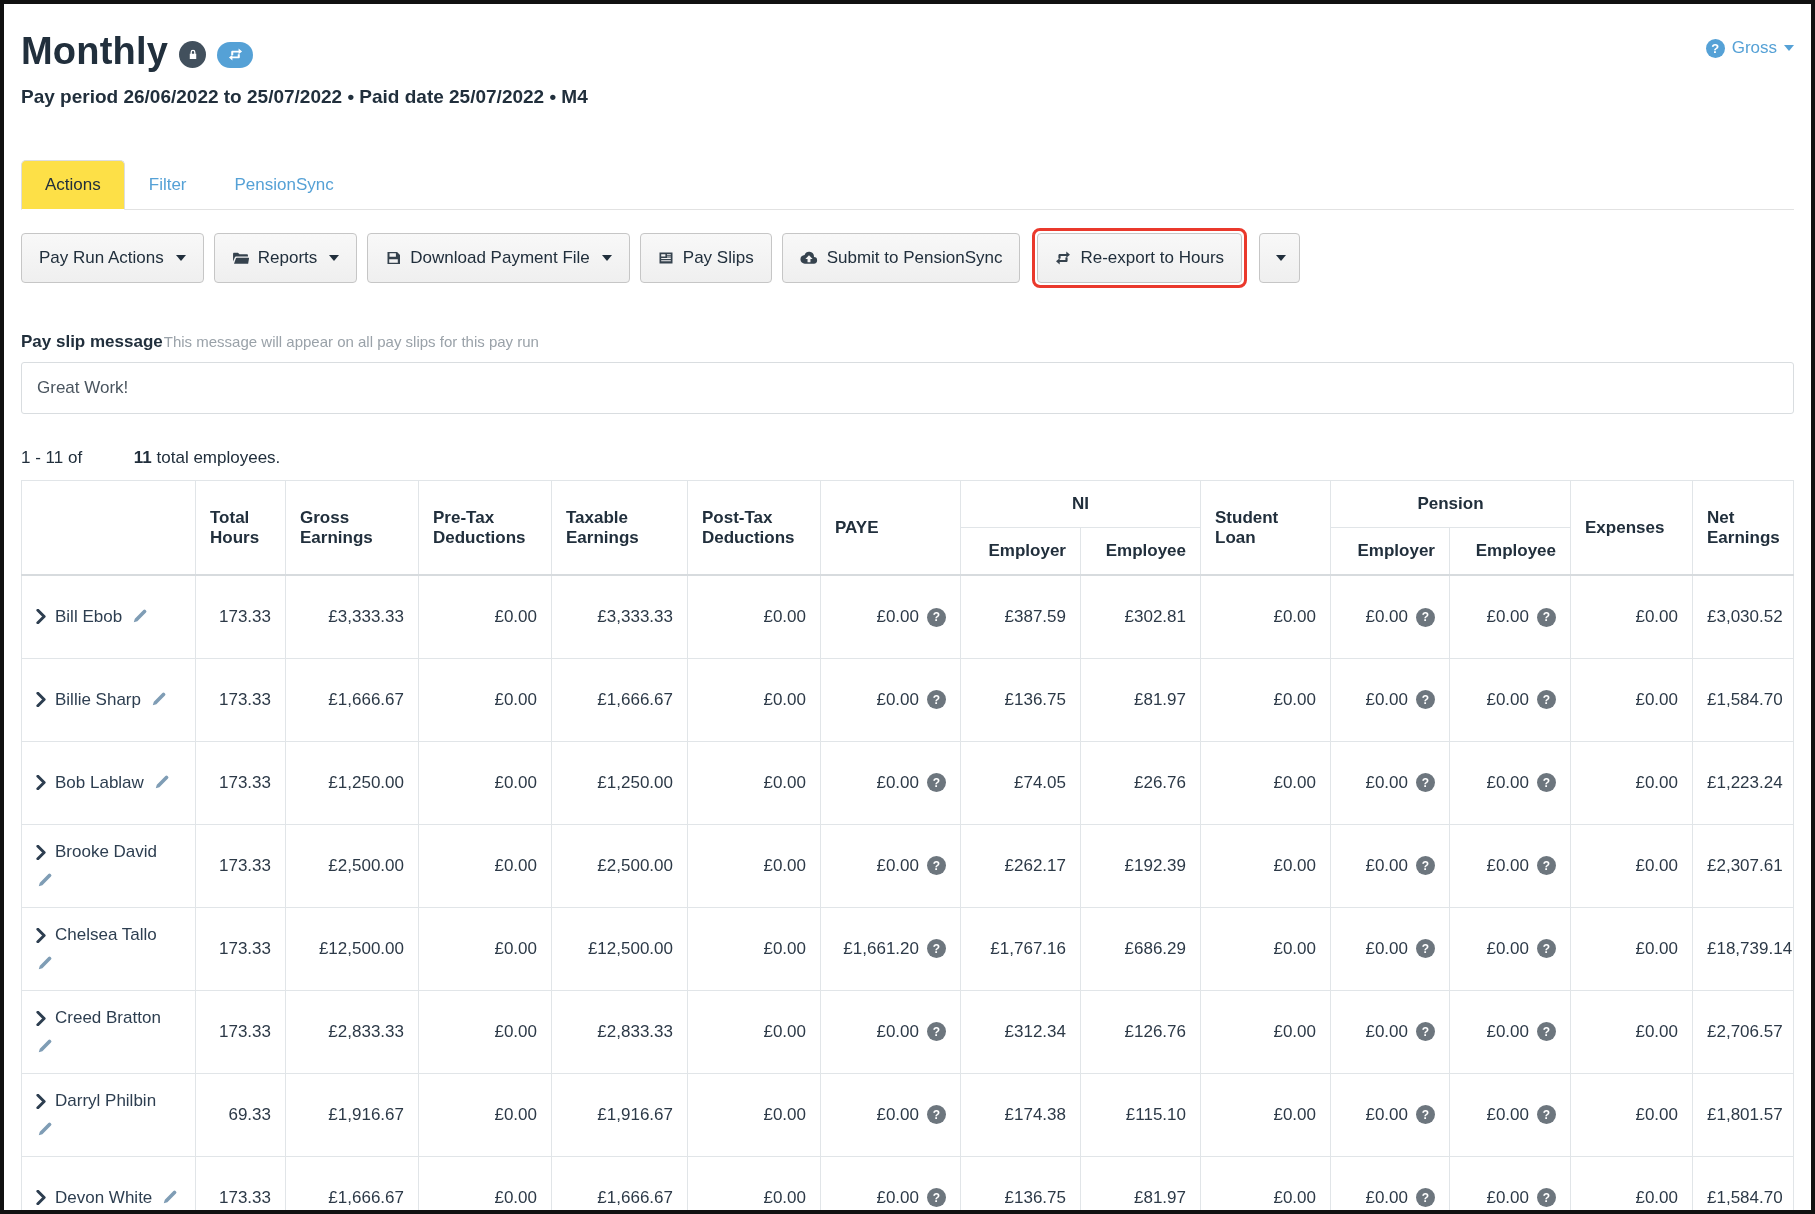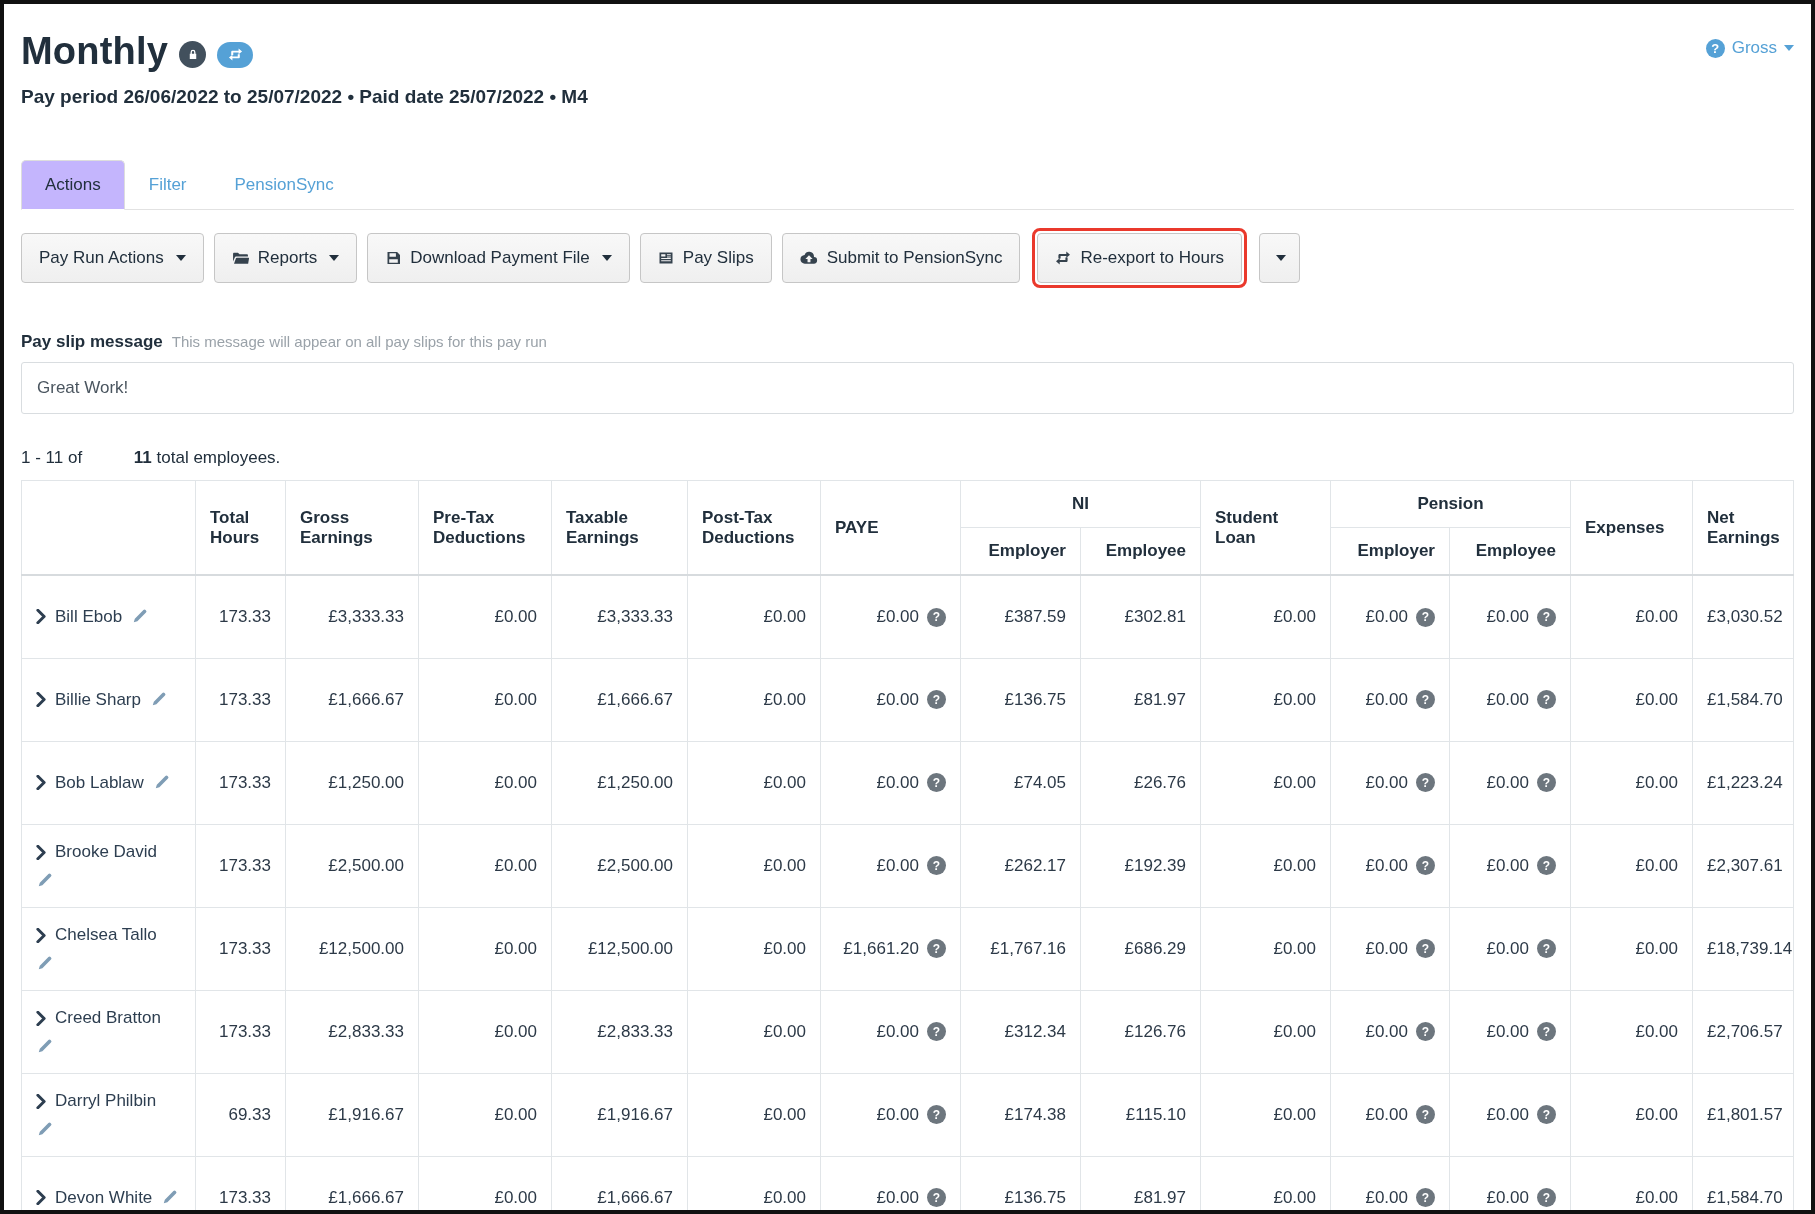--- a/index.html
+++ b/index.html
@@ -21,33 +21,33 @@
   .badge-lock{width:27px;height:27px;border-radius:50%;background:#42505d;}
   .badge-sync{width:36px;height:26px;border-radius:13px;background:var(--accent-blue);color:#fff;}
   .help{display:flex;align-items:center;gap:7px;color:var(--accent-blue);font-size:17px;margin-top:16px;cursor:pointer;}
   .q-circle{display:inline-flex;align-items:center;justify-content:center;width:19px;height:19px;border-radius:50%;background:var(--accent-blue);color:#fff;font-size:13px;font-weight:700;}
   .caret{display:inline-block;width:0;height:0;border-left:5px solid transparent;border-right:5px solid transparent;border-top:6px solid currentColor;}
   .subtitle{font-size:19px;font-weight:700;margin-top:13px;color:#212f3c;}
 
   
   .tabs{display:flex;margin-top:52px;border-bottom:1px solid #e2e2e2;}
   .tab{padding:14px 23px;font-size:17px;color:var(--accent-blue);cursor:pointer;border:1px solid transparent;margin-bottom:-1px;border-radius:5px 5px 0 0;}
-  .tab.active{color:#212f3c;background:#c4b5fd;border-color:#ddd #ddd #fff;}
+  .tab.active{color:#212f3c;background:#fde047;border-color:#ddd #ddd #fff;}
 
   
   .toolbar{display:flex;align-items:center;gap:10px;padding:18px 0 12px;}
   .btn{display:inline-flex;align-items:center;gap:9px;height:50px;padding:1px 17px;font-size:17px;font-family:inherit;color:#212f3c;background:linear-gradient(#f8f8f8,#efefef);border:1px solid #c6c6c6;border-radius:4px;cursor:pointer;white-space:nowrap;}
   .btn svg{flex:none;opacity:.9;}
   .btn .caret{border-top-color:#212f3c;margin-left:3px;}
   .hl-wrap{display:inline-flex;border:3px solid var(--highlight-red);border-radius:8px;padding:2px;margin:0 2px;}
   .btn.caret-only{padding:0 13px;}
 
   
   .psm{margin-top:32px;}
-  .psm-head{display:flex;align-items:baseline;gap:9px;}
+  .psm-head{display:flex;align-items:baseline;gap:1px;}
   .psm-label{font-size:17px;font-weight:700;color:#212f3c;}
   .psm-hint{font-size:15px;color:#9aa2a9;}
   .psm-input{display:block;width:100%;height:52px;margin-top:10px;border:1px solid #d9dde0;border-radius:3px;background:#fff;padding:0 15px;font-size:17px;font-family:inherit;color:#4a555f;}
 
   
   .summary{font-size:17px;margin:34px 0 12px;color:#212f3c;}
   .summary b{font-weight:700;margin-left:47px;}
 
   
   table{width:100%;border-collapse:collapse;table-layout:fixed;}

